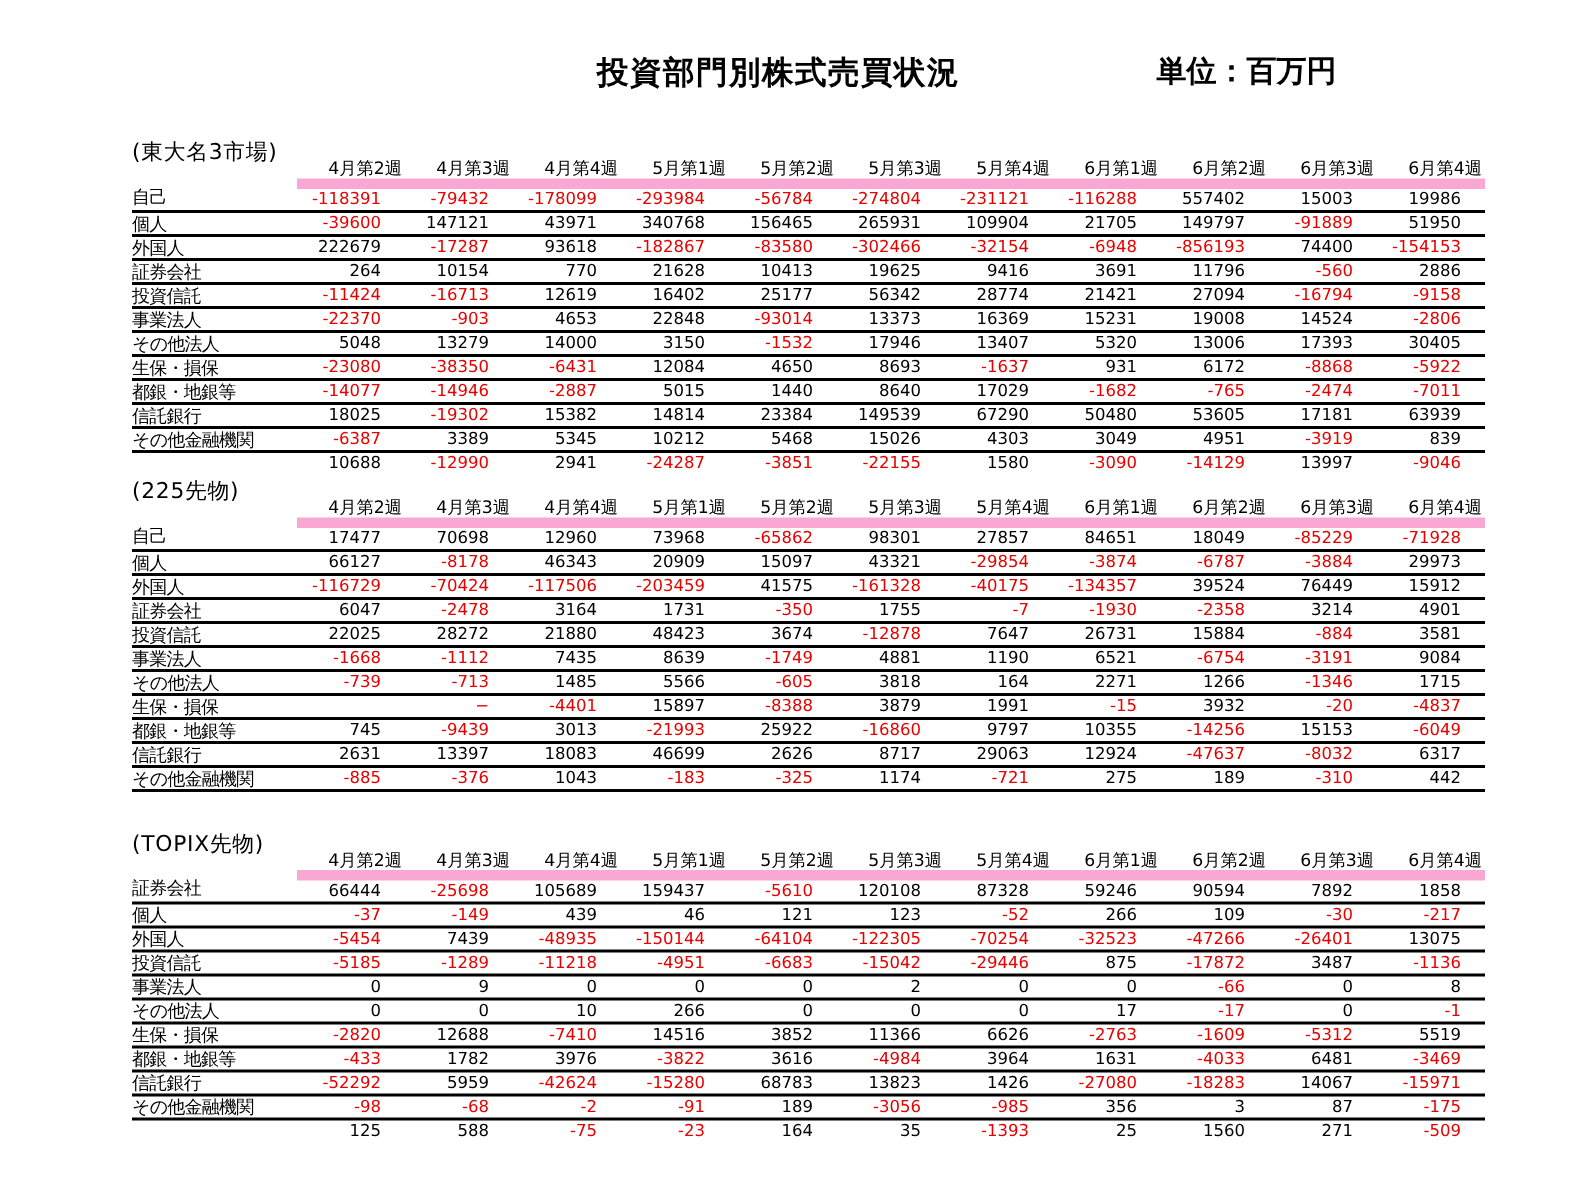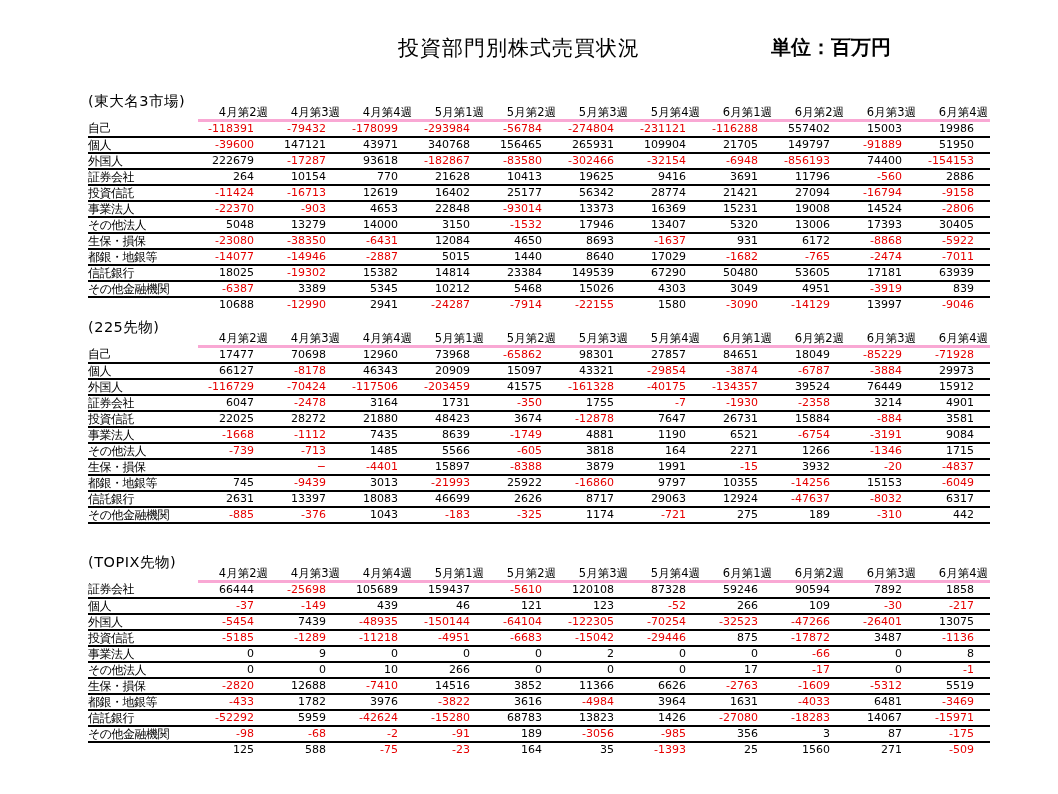--- a/index.html
+++ b/index.html
@@ -9,21 +9,21 @@
     position: relative;
     width: 1058px; height: 794px;
     background: var(--bg);
     font-family: "DejaVu Sans", sans-serif;
     color: var(--ink);
     overflow: hidden;
     margin: 0 auto;
   }
   .doc-title {
     position: absolute; top: 34px; left: 398px;
-    font-size: 21px; font-weight: normal; letter-spacing: 1px;
+    font-size: 21px; font-weight: bold; letter-spacing: 1px;
   }
   .unit-label {
     position: absolute; top: 34px; left: 771px;
     font-size: 20px; font-weight: bold;
   }
   .market-section { position: absolute; left: 88px; width: 910px; }
   .section-label {
     position: absolute; top: -4px; left: 0;
     font-size: 14.5px; letter-spacing: 0.5px; white-space: nowrap;
   }
@@ -32,21 +32,21 @@
     width: 902px; margin-top: 9px;
   }
   table.sales-table col.label-col { width: 110px; }
   table.sales-table col.val-col   { width: 72px; }
   .sales-table th, .sales-table td {
     padding: 0; height: 15px; line-height: 14px;
     font-weight: normal; overflow: hidden; white-space: nowrap;
   }
   .sales-table thead th {
     font-size: 11.5px; text-align: right; padding-right: 2px;
-    border-bottom: 3px solid #f9a8d4;
+    border-bottom: 7px solid #f9a8d4;
   }
   .sales-table thead th.corner { border-bottom: none; }
   .sales-table td.row-label {
     font-size: 12px; text-align: left; letter-spacing: -0.5px;
   }
   .sales-table td.val {
     font-size: 11px; text-align: right; padding-right: 16px;
     font-family: "DejaVu Sans", sans-serif;
   }
   .sales-table tbody tr td { border-bottom: 2px solid #000; }
@@ -248,21 +248,21 @@
             <td class="val">4951</td>
             <td class="val neg">-3919</td>
             <td class="val">839</td>
           </tr>
           <tr class="total-row">
             <td class="row-label"></td>
             <td class="val">10688</td>
             <td class="val neg">-12990</td>
             <td class="val">2941</td>
             <td class="val neg">-24287</td>
-            <td class="val neg">-7914</td>
+            <td class="val neg">-3851</td>
             <td class="val neg">-22155</td>
             <td class="val">1580</td>
             <td class="val neg">-3090</td>
             <td class="val neg">-14129</td>
             <td class="val">13997</td>
             <td class="val neg">-9046</td>
           </tr>
         </tbody>
       </table>
   </div>

